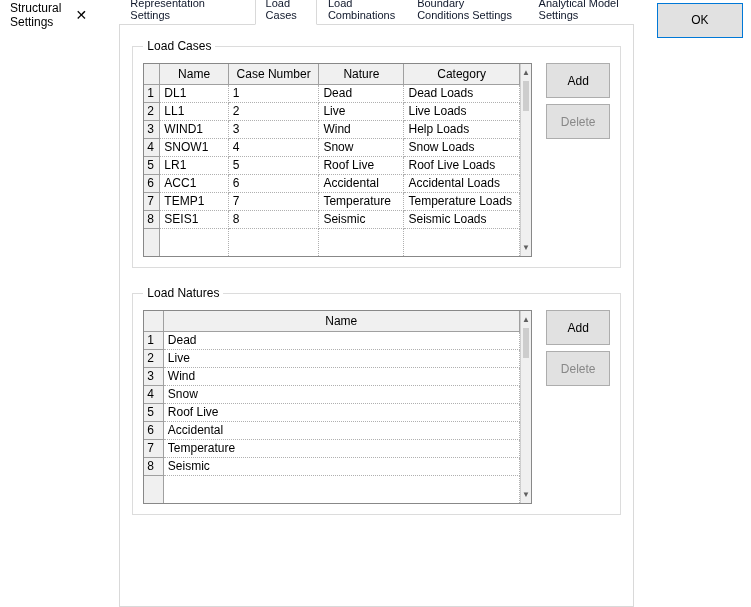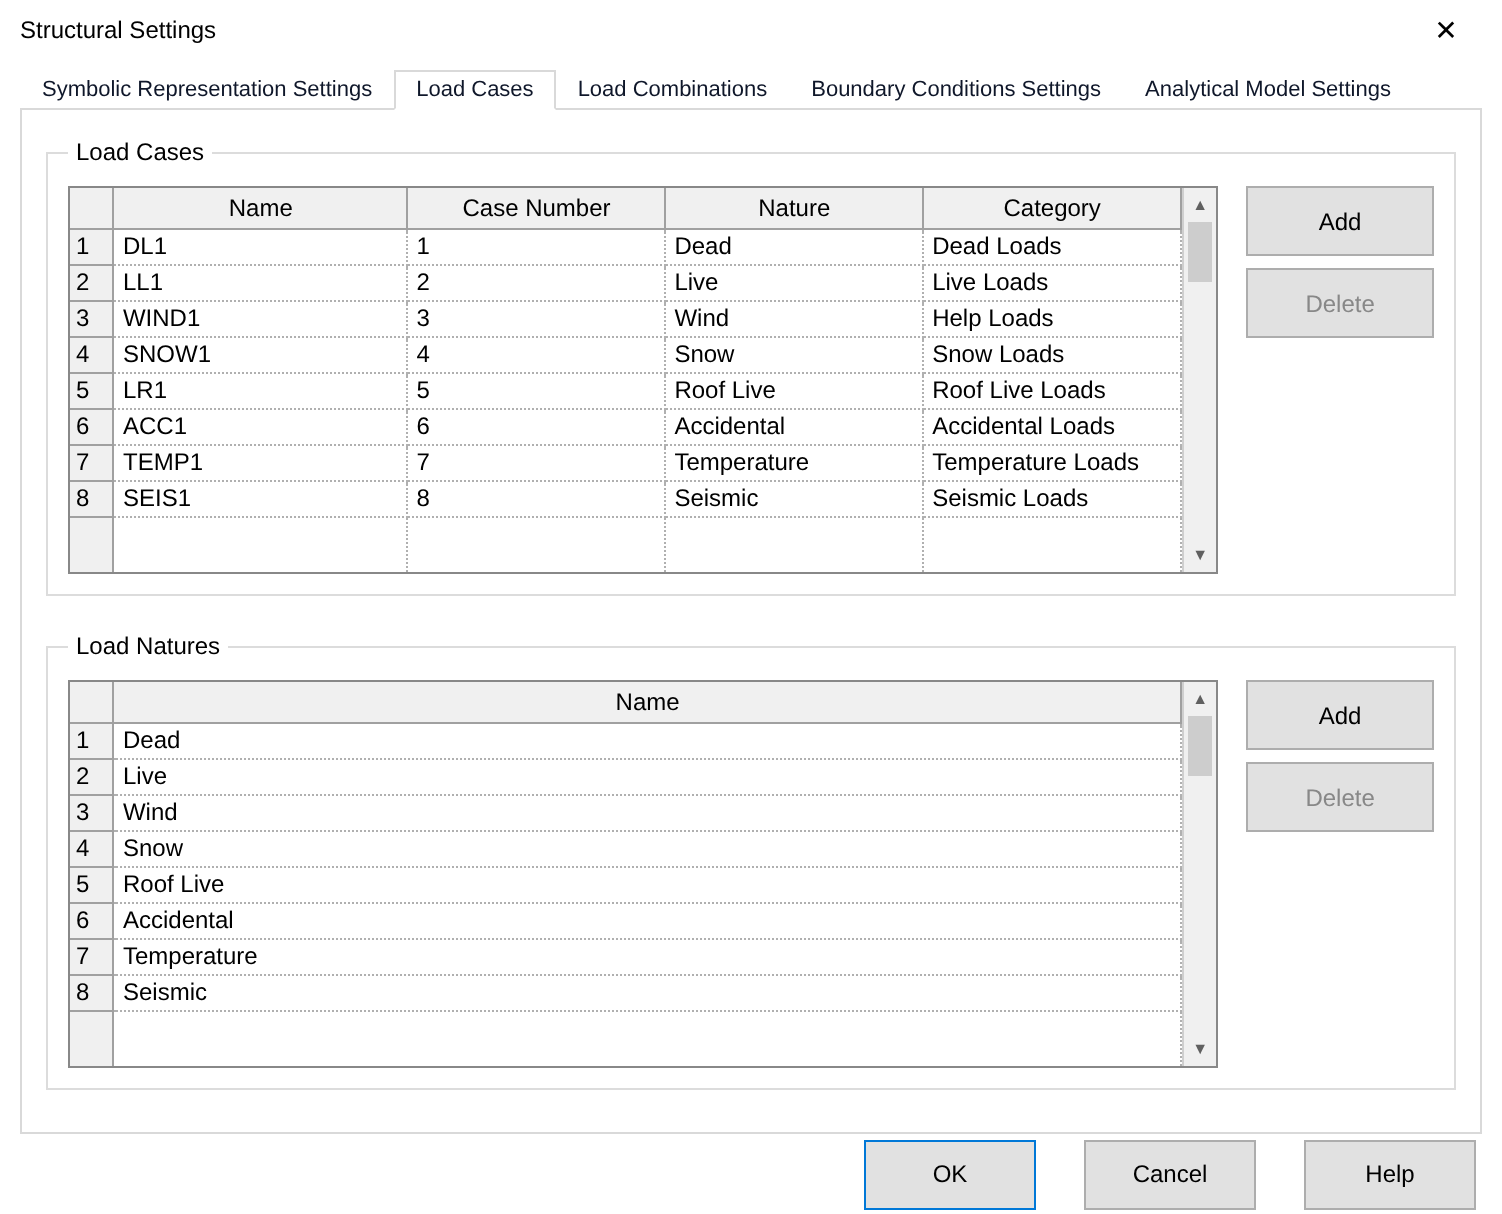--- a/index.html
+++ b/index.html
@@ -9,21 +9,21 @@
     font-size: 12px;
     background: #ffffff;
     color: #000;
   }
   .dialog {
     width: 751px;
     height: 607px;
     background: #ffffff;
     position: relative;
     display: flex;
-    flex-direction: column;
+    flex-direction: row;
   }
   .titlebar {
     height: 30px;
     display: flex;
     align-items: center;
     padding: 0 8px 0 10px;
   }
   .titlebar .title {
     flex: 1;
     font-size: 12px;

